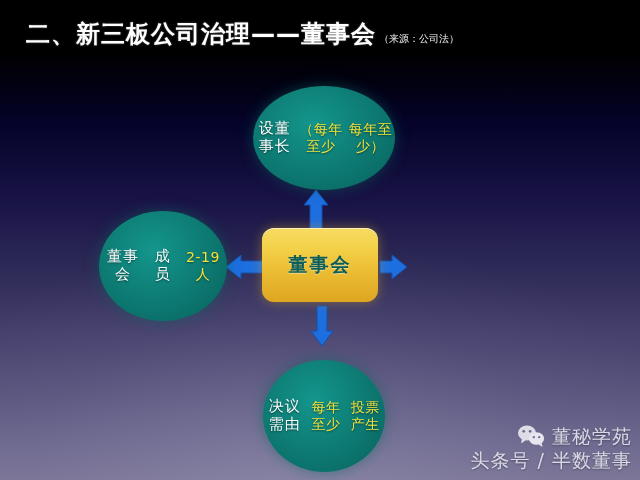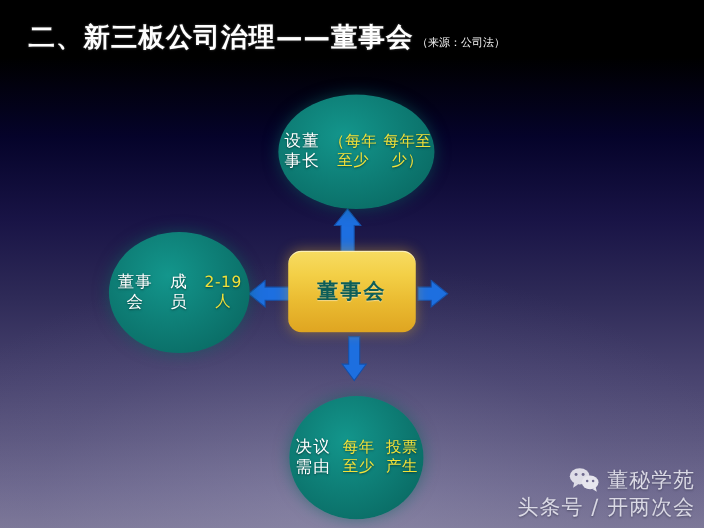--- a/index.html
+++ b/index.html
@@ -206,16 +206,16 @@
         <polygon points="5,14.5 4,19.5 8.5,16.5" fill="#e8e7ef"></polygon>
         <circle cx="6.7" cy="7.3" r="1.35" fill="#6f6a8f"></circle>
         <circle cx="13.1" cy="7.3" r="1.35" fill="#6f6a8f"></circle>
         <ellipse cx="19.5" cy="14.5" rx="7.6" ry="6.3" fill="#f2f1f7"></ellipse>
         <polygon points="24.5,19 25.6,23 21.6,20.6" fill="#f2f1f7"></polygon>
         <circle cx="16.8" cy="13.2" r="1.15" fill="#6f6a8f"></circle>
         <circle cx="22.2" cy="13.2" r="1.15" fill="#6f6a8f"></circle>
       </svg>
       <span class="wm-name">董秘学苑</span>
     </div>
-    <div class="wm-row2">头条号 / 开两次会</div>
+    <div class="wm-row2">头条号 / 半数董事</div>
   </div>
 
 </div>
 
 </body></html>

